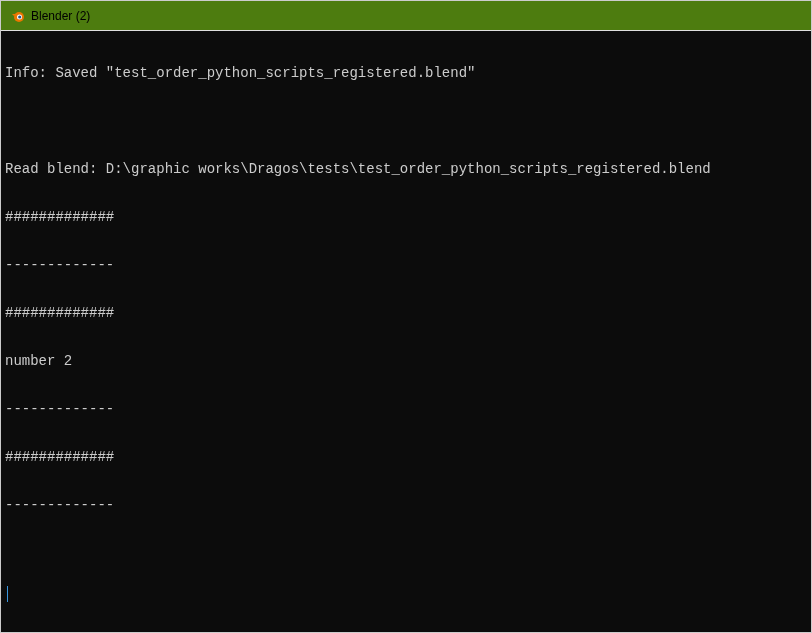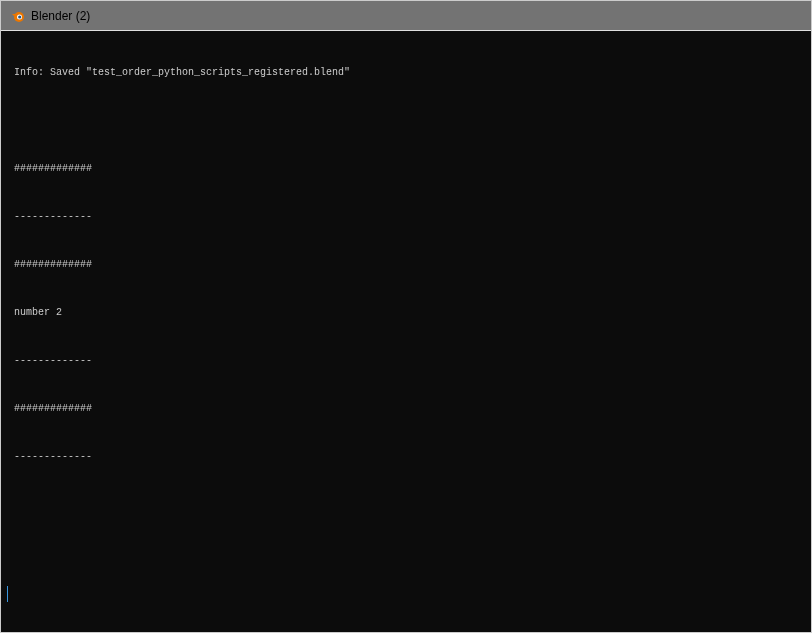--- a/index.html
+++ b/index.html
@@ -16,21 +16,21 @@
     }
     .window {
       width: 100%;
       height: 100%;
       display: flex;
       flex-direction: column;
       border: 1px solid #ccc;
     }
     .titlebar {
       height: 30px;
-      background: #737373;
+      background: #4d7c0f;
       display: flex;
       align-items: center;
       padding: 0 8px;
       border-bottom: 1px solid #e0e0e0;
     }
     .titlebar-icon {
       width: 16px;
       height: 16px;
       margin-right: 6px;
       display: flex;
@@ -43,23 +43,23 @@
     }
     .titlebar-text {
       font-size: 12px;
       color: #000;
     }
     .console {
       flex: 1;
       background: #0c0c0c;
       color: #cccccc;
       font-family: Consolas, "Courier New", monospace;
-      font-size: 10px;
+      font-size: 14px;
       line-height: 16px;
-      padding: 2px 13px;
+      padding: 2px 4px;
       white-space: pre;
       overflow: hidden;
       position: relative;
     }
     .console-line {
       display: block;
       min-height: 16px;
     }
     .cursor {
       display: inline-block;
@@ -83,20 +83,21 @@
         <circle cx="10.5" cy="9" r="2.5" fill="#fff"></circle>
         <circle cx="10.7" cy="9" r="1.6" fill="#265787"></circle>
         <path d="M 3 6 L 7 6 L 5 8 Z" fill="#ea7600"></path>
       </svg>
     </span>
     <span class="titlebar-text">Blender (2)</span>
   </div>
   <div class="console">
     <span class="console-line">Info: Saved "test_order_python_scripts_registered.blend"</span>
     <span class="console-line"></span>
+    <span class="console-line">Read blend: D:\graphic works\Dragos\tests\test_order_python_scripts_registered.blend</span>
     <span class="console-line">#############</span>
     <span class="console-line">-------------</span>
     <span class="console-line">#############</span>
     <span class="console-line">number 2</span>
     <span class="console-line">-------------</span>
     <span class="console-line">#############</span>
     <span class="console-line">-------------</span>
     
     
     

